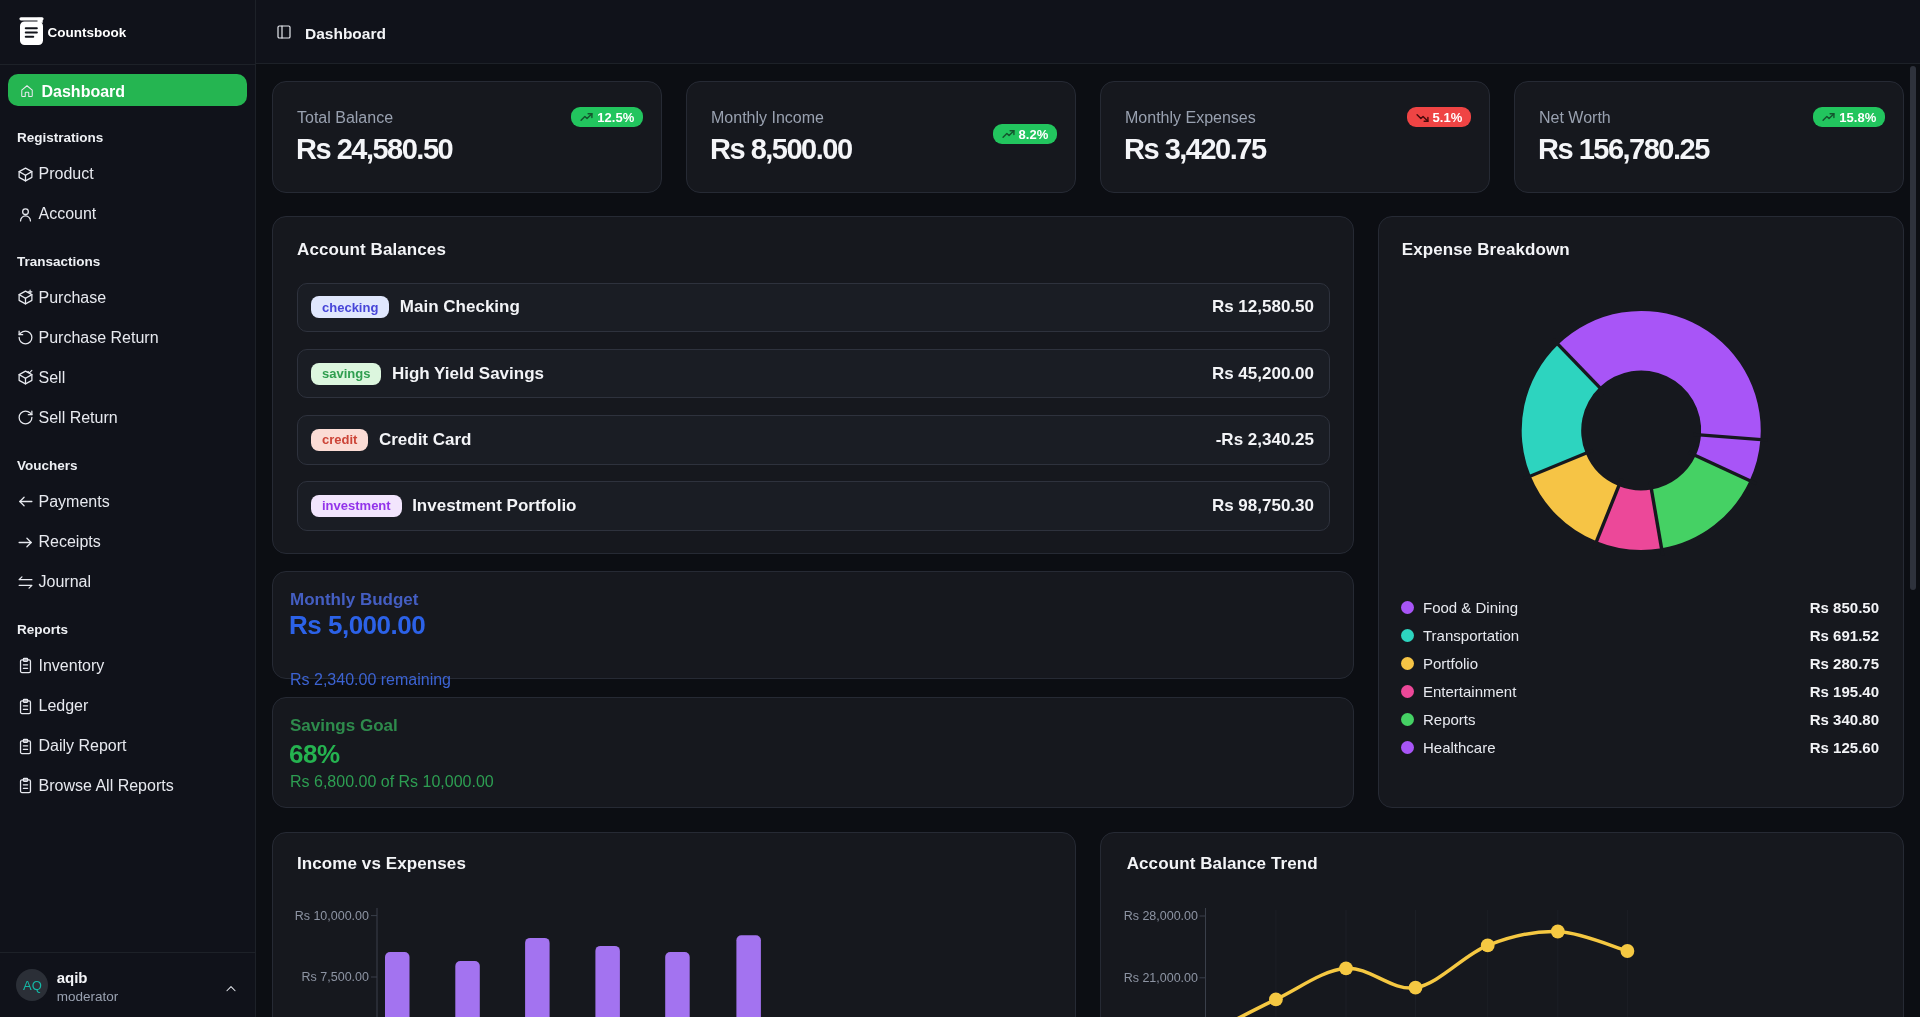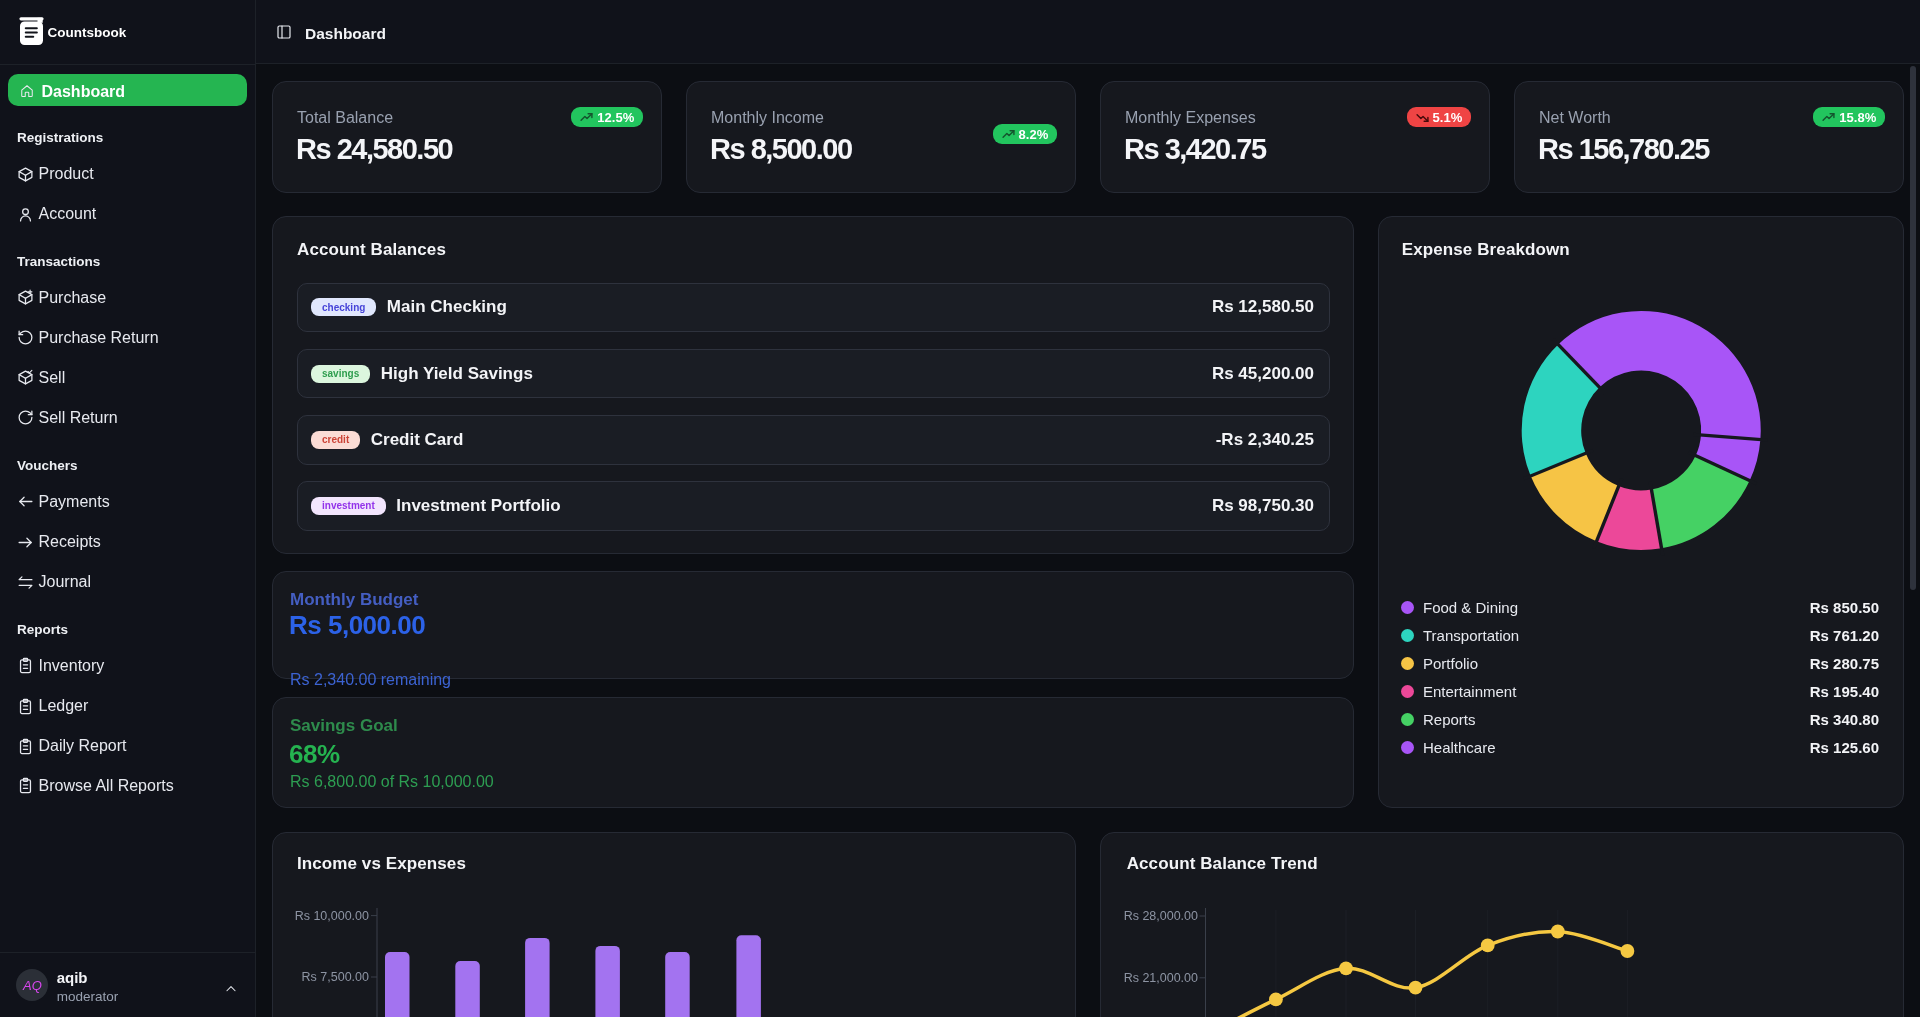--- a/index.html
+++ b/index.html
@@ -9,21 +9,21 @@
 #topbar { position:absolute; left:256px; top:0; right:0; height:64px; background:#10121a; border-bottom:1px solid #1d2128; }
 .card { position:absolute; background:#16181e; border:1px solid #262a34; border-radius:14px; }
 .ctitle { position:absolute; font-size:17px; font-weight:bold; color:#f3f4f7; letter-spacing:0.1px; }
 .muted { color:#99a1b0; }
 .badge { position:absolute; height:20px; border-radius:9px; display:flex; align-items:center; padding:0 9px; gap:4px; font-size:13px; font-weight:bold; color:#fff;margin-left:32px; }
 .bgreen { background:#22c55e; }
 .bred { background:#ef4444; }
 .navlab { position:absolute; left:17px; font-size:13.5px; font-weight:bold; color:#eef0f4; }
 .navitem { position:absolute; left:17px; font-size:16px; color:#e7e9ef; display:flex; align-items:center; gap:4.5px; }
 .navitem svg { flex:0 0 auto; }
-.abadge { display:inline-block; border-radius:8px; font-size:10px; font-weight:bold; padding:3.5px 11px; }
+.abadge { display:inline-block; border-radius:8px; font-size:13px; font-weight:bold; padding:3.5px 11px; }
 .arow { position:absolute; left:297px; width:1033px; height:49.5px; background:#1a1d24; border:1px solid #2e323d; border-radius:10px; display:flex; align-items:center; padding:0 15px 0 13px; }
 .aname { font-size:17px; font-weight:bold; color:#f3f4f7; margin-left:10.5px; }
 .aval { margin-left:auto; font-size:17px; font-weight:bold; color:#f3f4f7; }
 .legrow { position:absolute; left:1401px; width:478px; height:28px; display:flex; align-items:center; }
 .legdot { width:13px; height:13px; border-radius:50%; margin-right:9px; }
 .leglab { font-size:15px; color:#e7e9ef; }
 .legval { margin-left:auto; font-size:15px; font-weight:bold; color:#f3f4f7; }
 svg.icon { stroke:#e7e9ef; stroke-width:1.8; fill:none; stroke-linecap:round; stroke-linejoin:round; }
 </style>
 </head>
@@ -124,21 +124,21 @@
       <line x1="9" y1="16" x2="15" y2="16"></line>
     </svg>Daily Report</div>
 <div class="navitem" style="top:776.7px;"><svg class="icon" width="17" height="17" viewBox="0 0 24 24">
       <rect x="5" y="4" width="14" height="18" rx="2"></rect>
       <rect x="9" y="2" width="6" height="4" rx="1"></rect>
       <line x1="9" y1="11" x2="15" y2="11"></line>
       <line x1="9" y1="16" x2="15" y2="16"></line>
     </svg>Browse All Reports</div>
 
 <div class="abs" style="left:0;top:951.7px;width:256px;height:1px;background:#1d2128;"></div>
-<div class="abs" style="left:16.4px;top:969.3px;width:32px;height:32px;border-radius:50%;background:#2b2f37;color:#d946ef;font-size:13px;display:flex;align-items:center;justify-content:center;font-style:italic;">AQ</div>
+<div class="abs" style="left:16.4px;top:969.3px;width:32px;height:32px;border-radius:50%;background:#2b2f37;color:#14b8a6;font-size:13px;display:flex;align-items:center;justify-content:center;">AQ</div>
 <div class="abs" style="left:56.7px;top:968.5px;font-size:15px;font-weight:bold;color:#f3f4f7;">aqib</div>
 <div class="abs" style="left:56.7px;top:989px;font-size:13.5px;color:#99a1b0;">moderator</div>
 <svg class="icon abs" style="left:224px;top:982px;" width="14" height="14" viewBox="0 0 24 24" stroke="#e7e9ef" stroke-width="2.4">
     <polyline points="5 15 12 8 19 15"></polyline>
   </svg>
 
 <div class="card" style="left:272px;top:80.5px;width:390px;height:112px;"></div>
 <div class="card" style="left:686px;top:80.5px;width:390px;height:112px;"></div>
 <div class="card" style="left:1100px;top:80.5px;width:390px;height:112px;"></div>
 <div class="card" style="left:1514px;top:80.5px;width:390px;height:112px;"></div>
@@ -225,21 +225,21 @@
   </g>
 </svg>
 <div class="legrow" style="top:593.6px;">
     <span class="legdot" style="background:#a855f7;"></span>
     <span class="leglab">Food &amp; Dining</span>
     <span class="legval">Rs 850.50</span>
   </div>
 <div class="legrow" style="top:621.6px;">
     <span class="legdot" style="background:#2dd4bf;"></span>
     <span class="leglab">Transportation</span>
-    <span class="legval">Rs 761.20</span>
+    <span class="legval">Rs 691.52</span>
   </div>
 <div class="legrow" style="top:649.7px;">
     <span class="legdot" style="background:#f6c445;"></span>
     <span class="leglab">Portfolio</span>
     <span class="legval">Rs 280.75</span>
   </div>
 <div class="legrow" style="top:677.7px;">
     <span class="legdot" style="background:#ec4899;"></span>
     <span class="leglab">Entertainment</span>
     <span class="legval">Rs 195.40</span>

